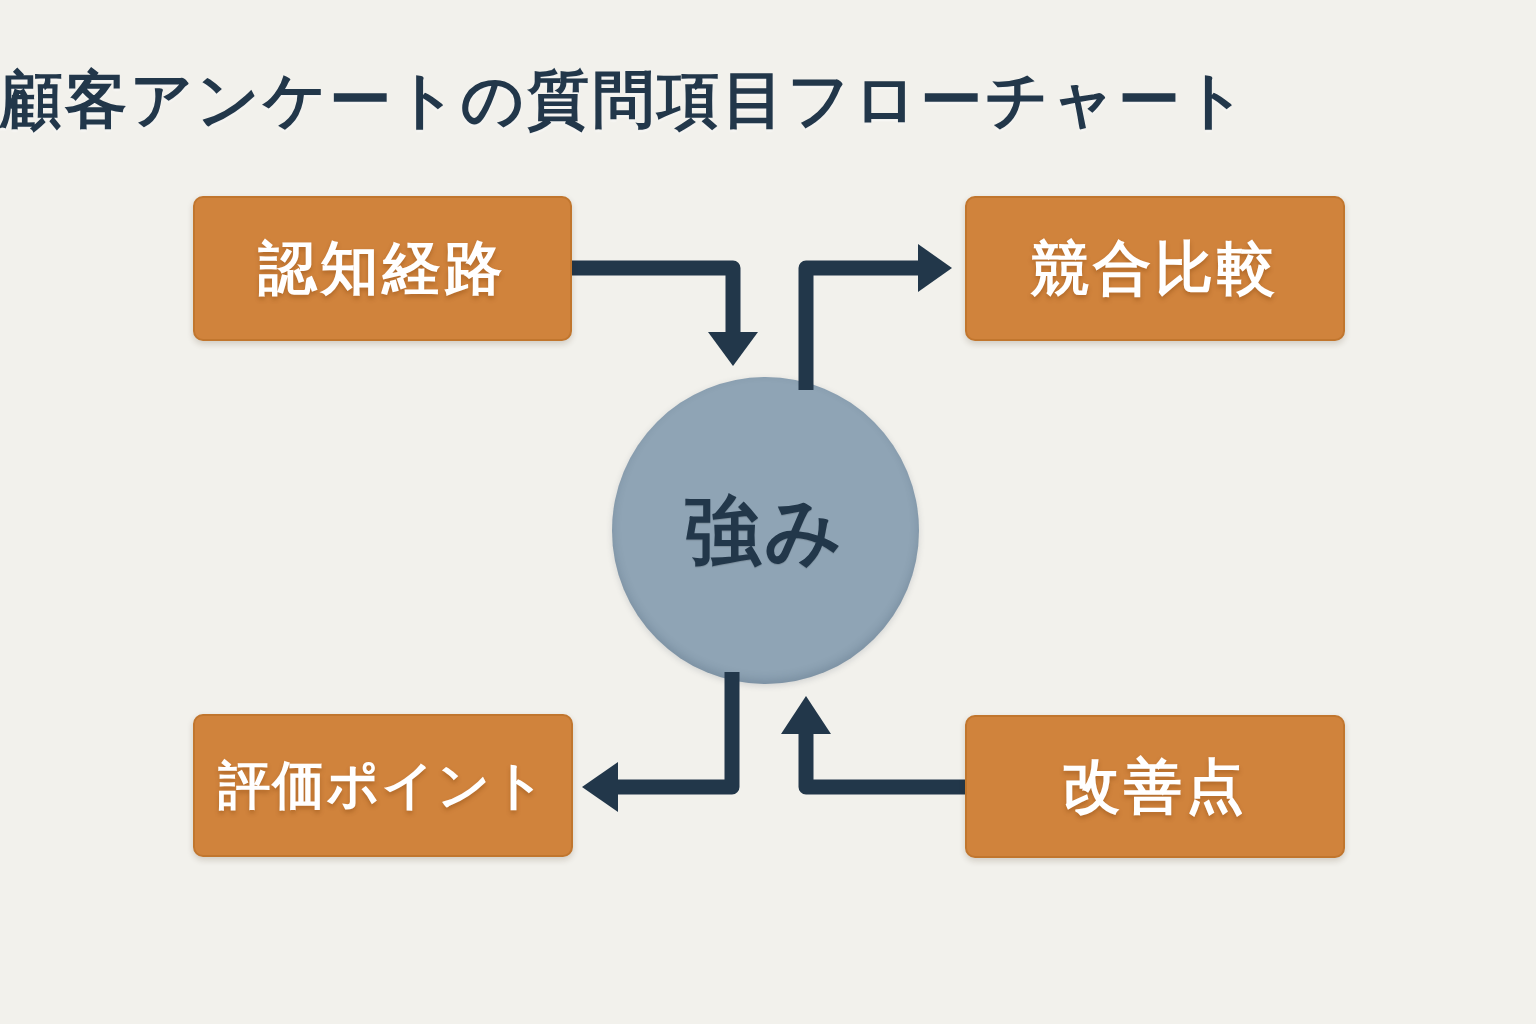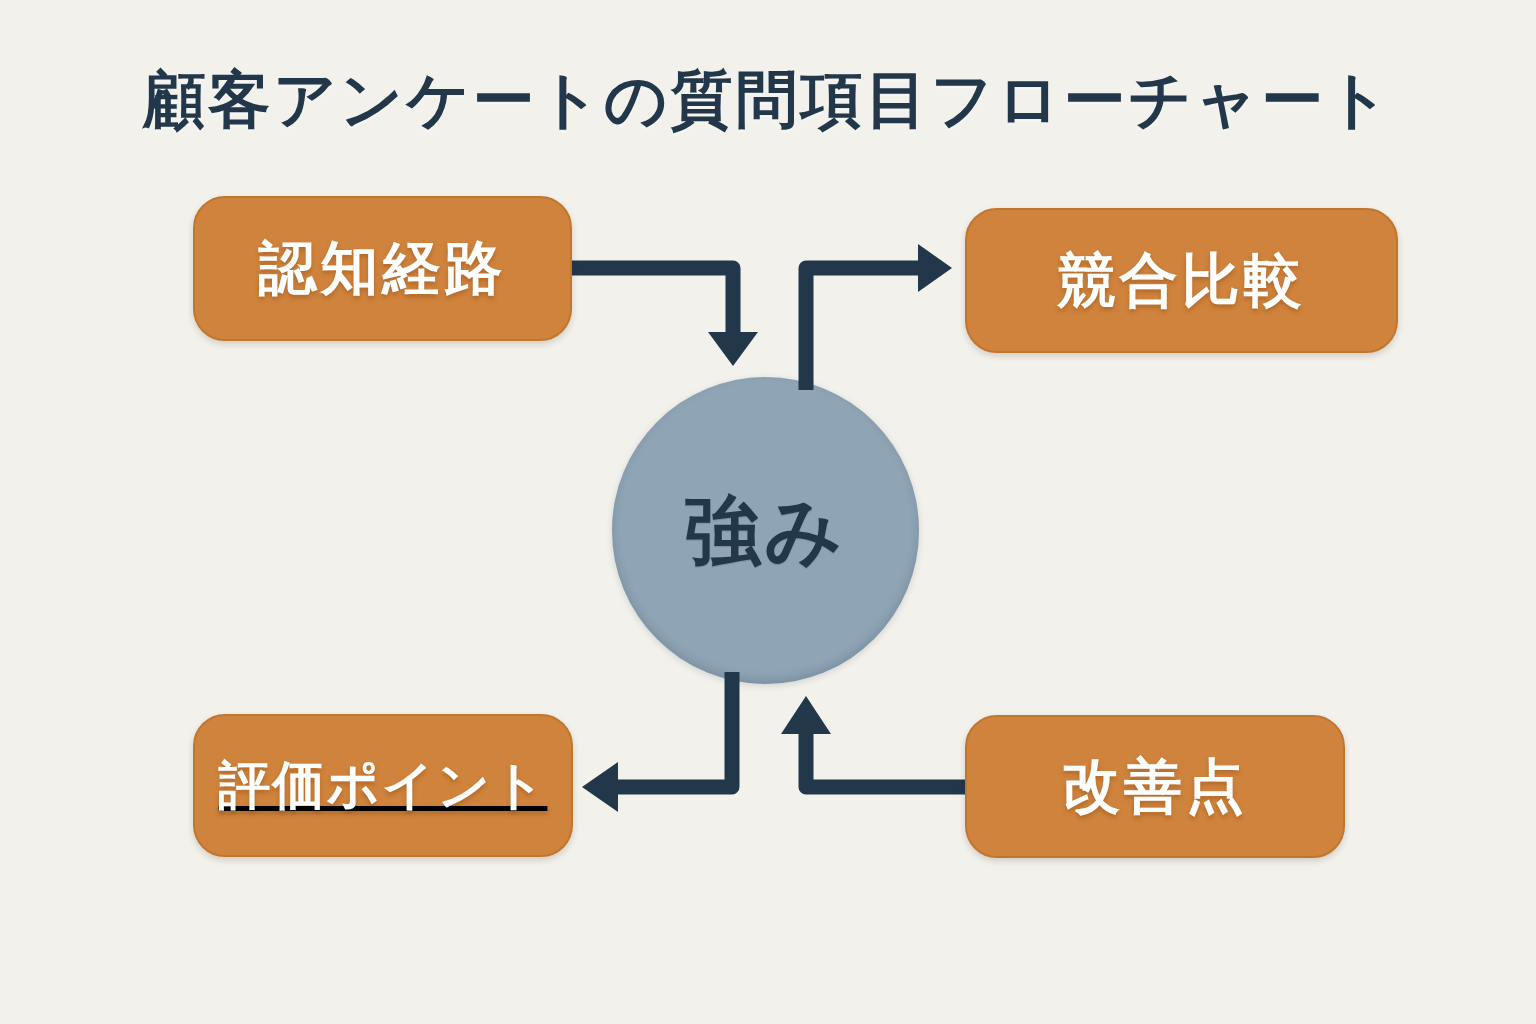--- a/index.html
+++ b/index.html
@@ -20,49 +20,48 @@
     position: relative;
     width: 1536px;
     height: 1024px;
     background: var(--bg);
   }
   .title {
     position: absolute;
     top: 58px;
     left: 0;
     width: 100%;
-    text-align: center;
     font-size: 62px;
     font-weight: bold;
     letter-spacing: 3px;
     color: var(--ink);
     text-shadow: 0 2px 2px rgba(255,255,255,0.7), 0 1px 1px rgba(0,0,0,0.12);
   }
   .node-box {
     position: absolute;
     background: var(--box);
     border: 2px solid var(--box-border);
-    border-radius: 32px;
+    border-radius: 10px;
     display: flex;
     align-items: center;
     justify-content: center;
     box-shadow: 0 3px 6px rgba(60,40,10,0.18);
     z-index: 3;
   }
   .node-box .label {
     color: var(--box-text);
     font-weight: bold;
     font-size: 58px;
     letter-spacing: 4px;
     text-shadow: 0 3px 4px rgba(120,60,10,0.35);
     white-space: nowrap;
   }
   .box-top-left     { left: 193px; top: 196px; width: 379px; height: 145px; }
-  .box-top-right    { left: 965px; top: 208px; width: 433px; height: 145px; align-items: center; }
-  .box-bottom-left  { left: 193px; top: 714px; width: 380px; height: 143px; text-decoration: underline; }
+  .box-top-right    { left: 965px; top: 196px; width: 380px; height: 145px; align-items: center; }
+  .box-bottom-left  { left: 193px; top: 714px; width: 380px; height: 143px; }
   .box-bottom-right { left: 965px; top: 715px; width: 380px; height: 143px; font-family: Liberation Serif, serif; }
   .box-bottom-left .label { font-size: 52px; letter-spacing: 2px; }
   .center-circle {
     position: absolute;
     left: 612px;
     top: 377px;
     width: 307px;
     height: 307px;
     border-radius: 50%;
     background: var(--circle);

